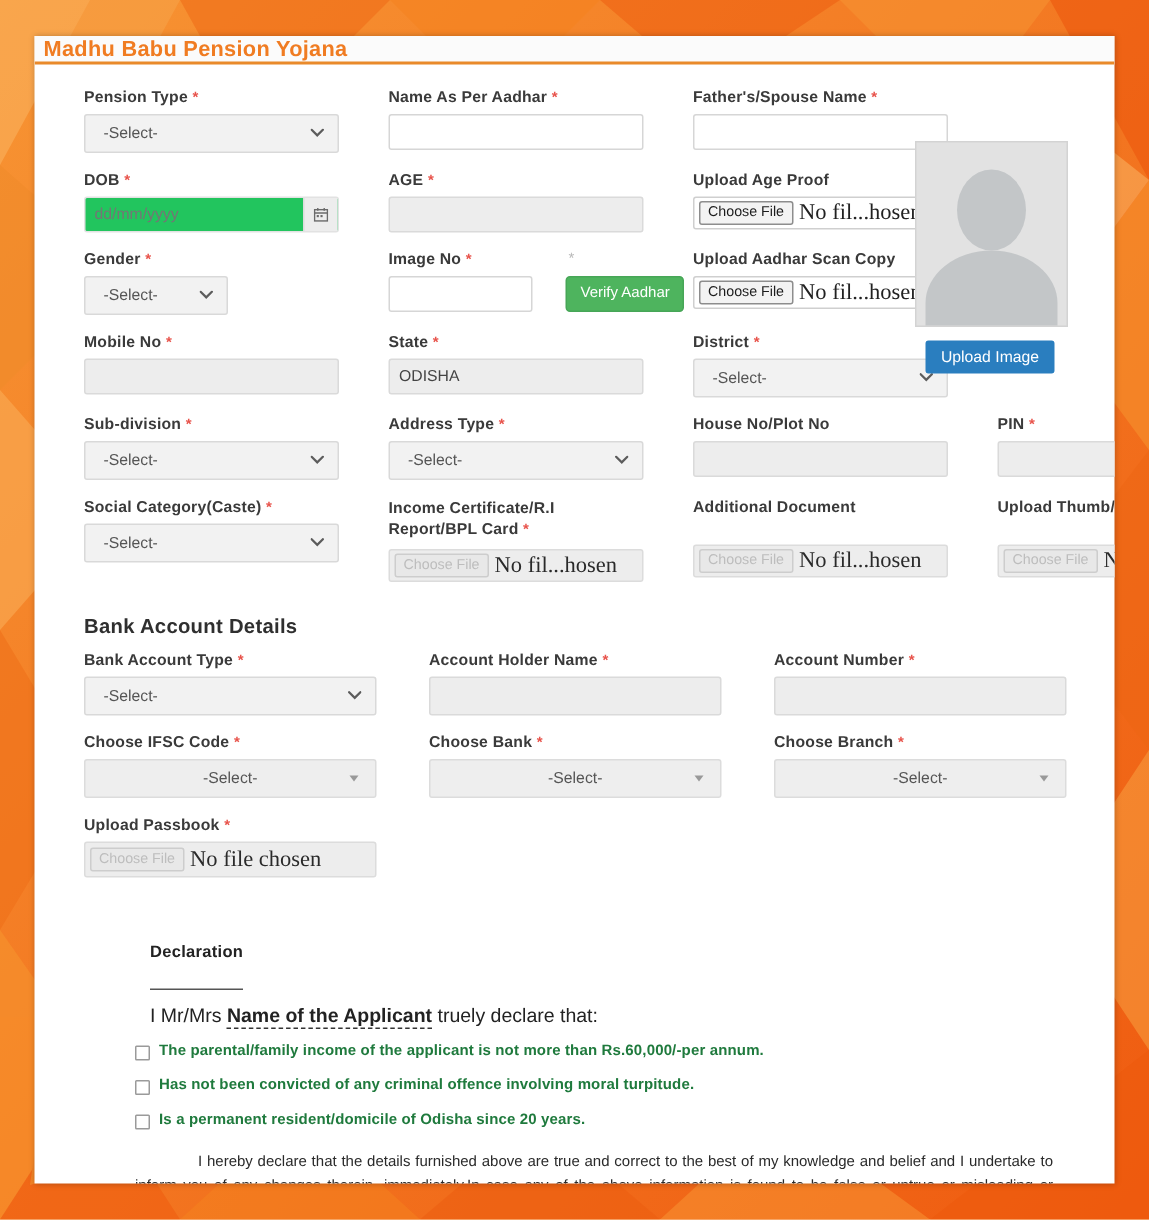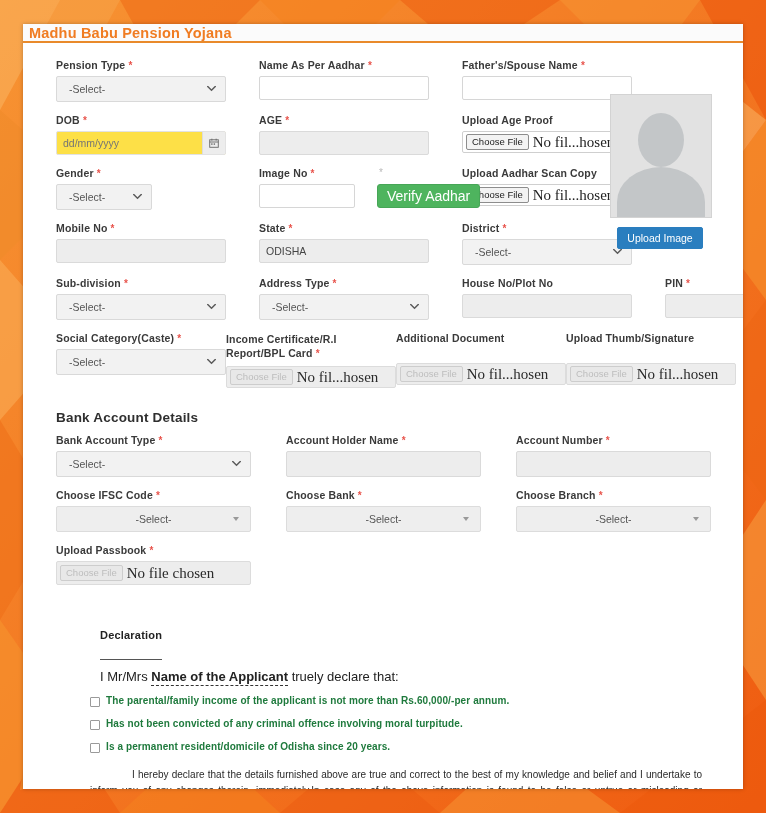--- a/index.html
+++ b/index.html
@@ -34,21 +34,21 @@
   }
   .req{color:#e8534b;font-size:10px;}
   .req.grey{color:#b9b9b9;}
   .txt{
     width:100%;height:24px;box-sizing:border-box;
     border:1px solid #d6d6d6;background:#fff;border-radius:2px;
     font-size:10.5px;color:#444;padding:0 6px;
     font-family:"Liberation Sans", sans-serif;outline:none;
   }
   .txt.grey{background:#ededed;border-color:#dadada;}
-  .txt.grey-light{background:#fde047;border-color:#e2e2e2;}
+  .txt.grey-light{background:#22c55e;border-color:#e2e2e2;}
   .sel{
     position:relative;width:100%;height:26px;box-sizing:border-box;
     border:1px solid #d9d9d9;background:#f2f2f2;border-radius:2px;
     font-size:10.5px;color:#555;display:flex;align-items:center;
     padding-left:12px;
   }
   .sel .chev{
     position:absolute;right:9px;top:50%;transform:translateY(-55%);
     width:9px;height:6px;
   }
@@ -96,21 +96,21 @@
   .photo .body{
     position:absolute;left:50%;transform:translateX(-50%);bottom:-20px;
     width:88px;height:70px;border-radius:50% 50% 0 0;background:#c3c6c8;
   }
   .upload-img-btn{
     margin-top:9px;display:inline-block;background:#2a7ebf;color:#fff;
     font-size:10.5px;padding:4px 9px;border-radius:2px;border:1px solid #2a7ebf;
   }
 
   .verify-btn{
-    background:#4eb45e;color:#fff;font-size:14px;border:1px solid #47a657;
+    background:#4eb45e;color:#fff;font-size:10px;border:1px solid #47a657;
     border-radius:3px;padding:5px 9px;white-space:nowrap;line-height:12px;
   }
 
   
   .sec-title{
     font-size:13.5px;color:#2f2f2f;font-weight:bold;margin:10px 0 9px 0;
     letter-spacing:.2px;
   }
   .bank-grid{display:grid;grid-template-columns:195px 195px 195px;column-gap:35px;}
 
@@ -294,21 +294,21 @@
       <div class="fg">
         <label class="lbl"><span>House No/Plot No</span></label>
         <input class="txt grey" value="" style="">
       </div>
       <div class="fg">
         <label class="lbl"><span>PIN</span> <span class="req">*</span></label>
         <input class="txt grey" value="" style="">
       </div>
     </div>
 
-    <div style="display:grid;grid-template-columns:170px 170px 170px 170px;">
+    <div style="display:grid;grid-template-columns:170px 170px 170px 170px;column-gap:33px;">
       <div class="fg">
         <label class="lbl"><span>Social Category(Caste)</span> <span class="req">*</span></label>
         <div class="sel">
           <span>-Select-</span>
           <svg class="chev" viewBox="0 0 12 8">
               <path d="M1 1 L6 6 L11 1" stroke="#5c5c5c" stroke-width="2" fill="none" stroke-linecap="round"></path>
             </svg>
         </div>
       </div>
       <div class="fg">

